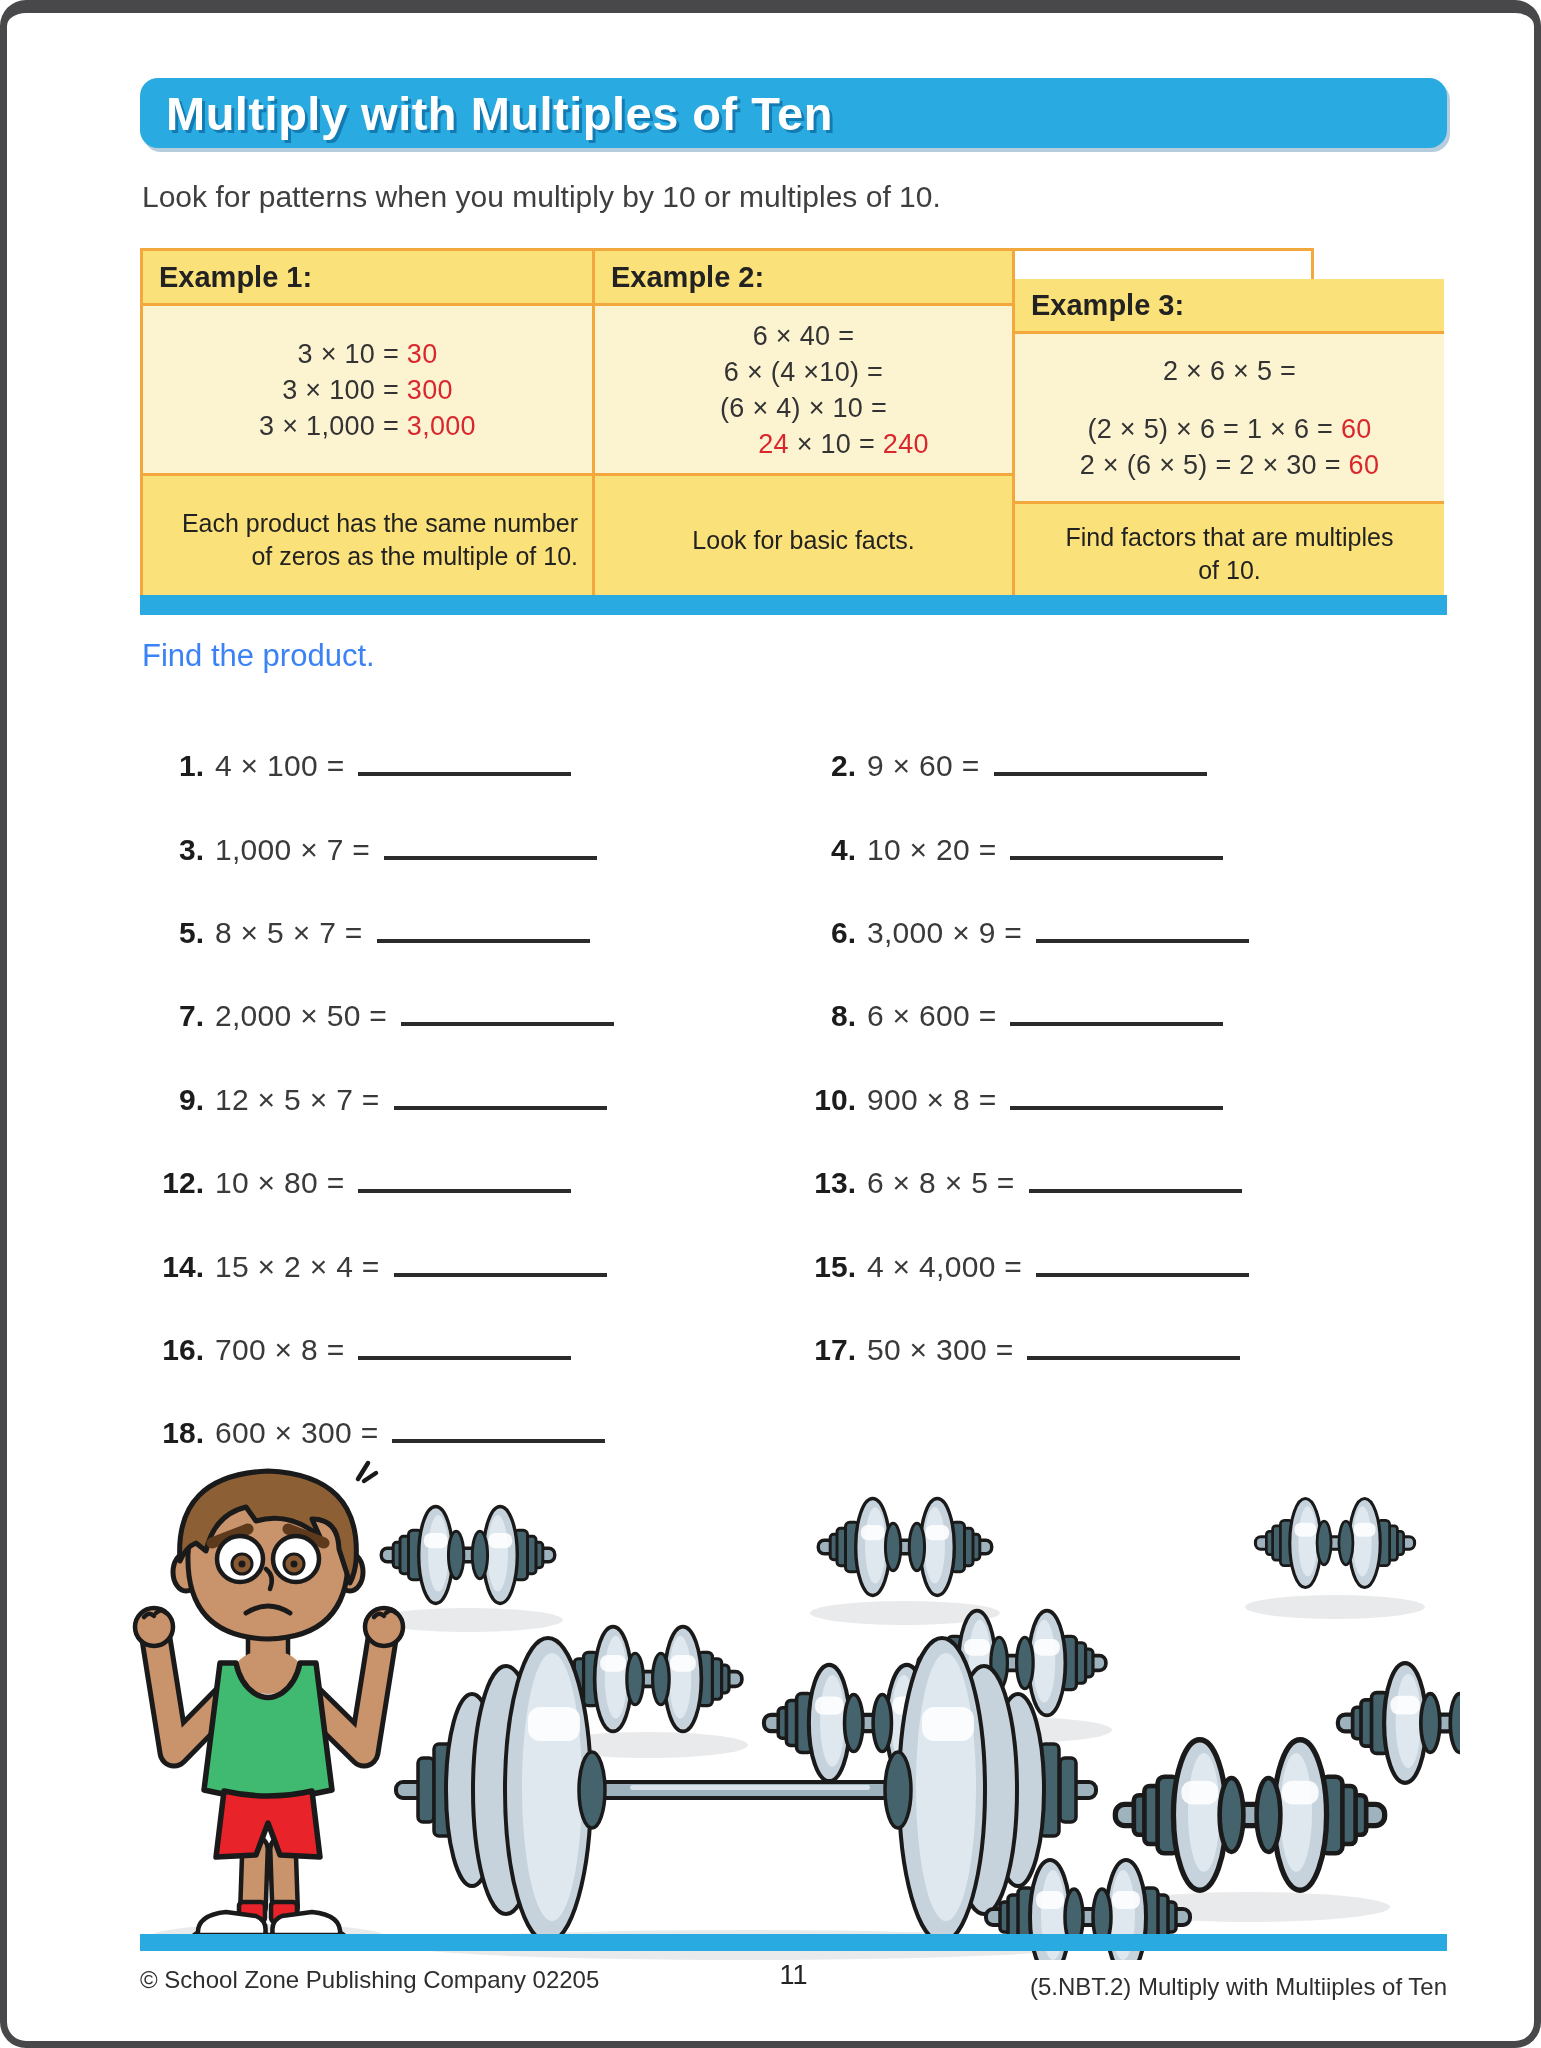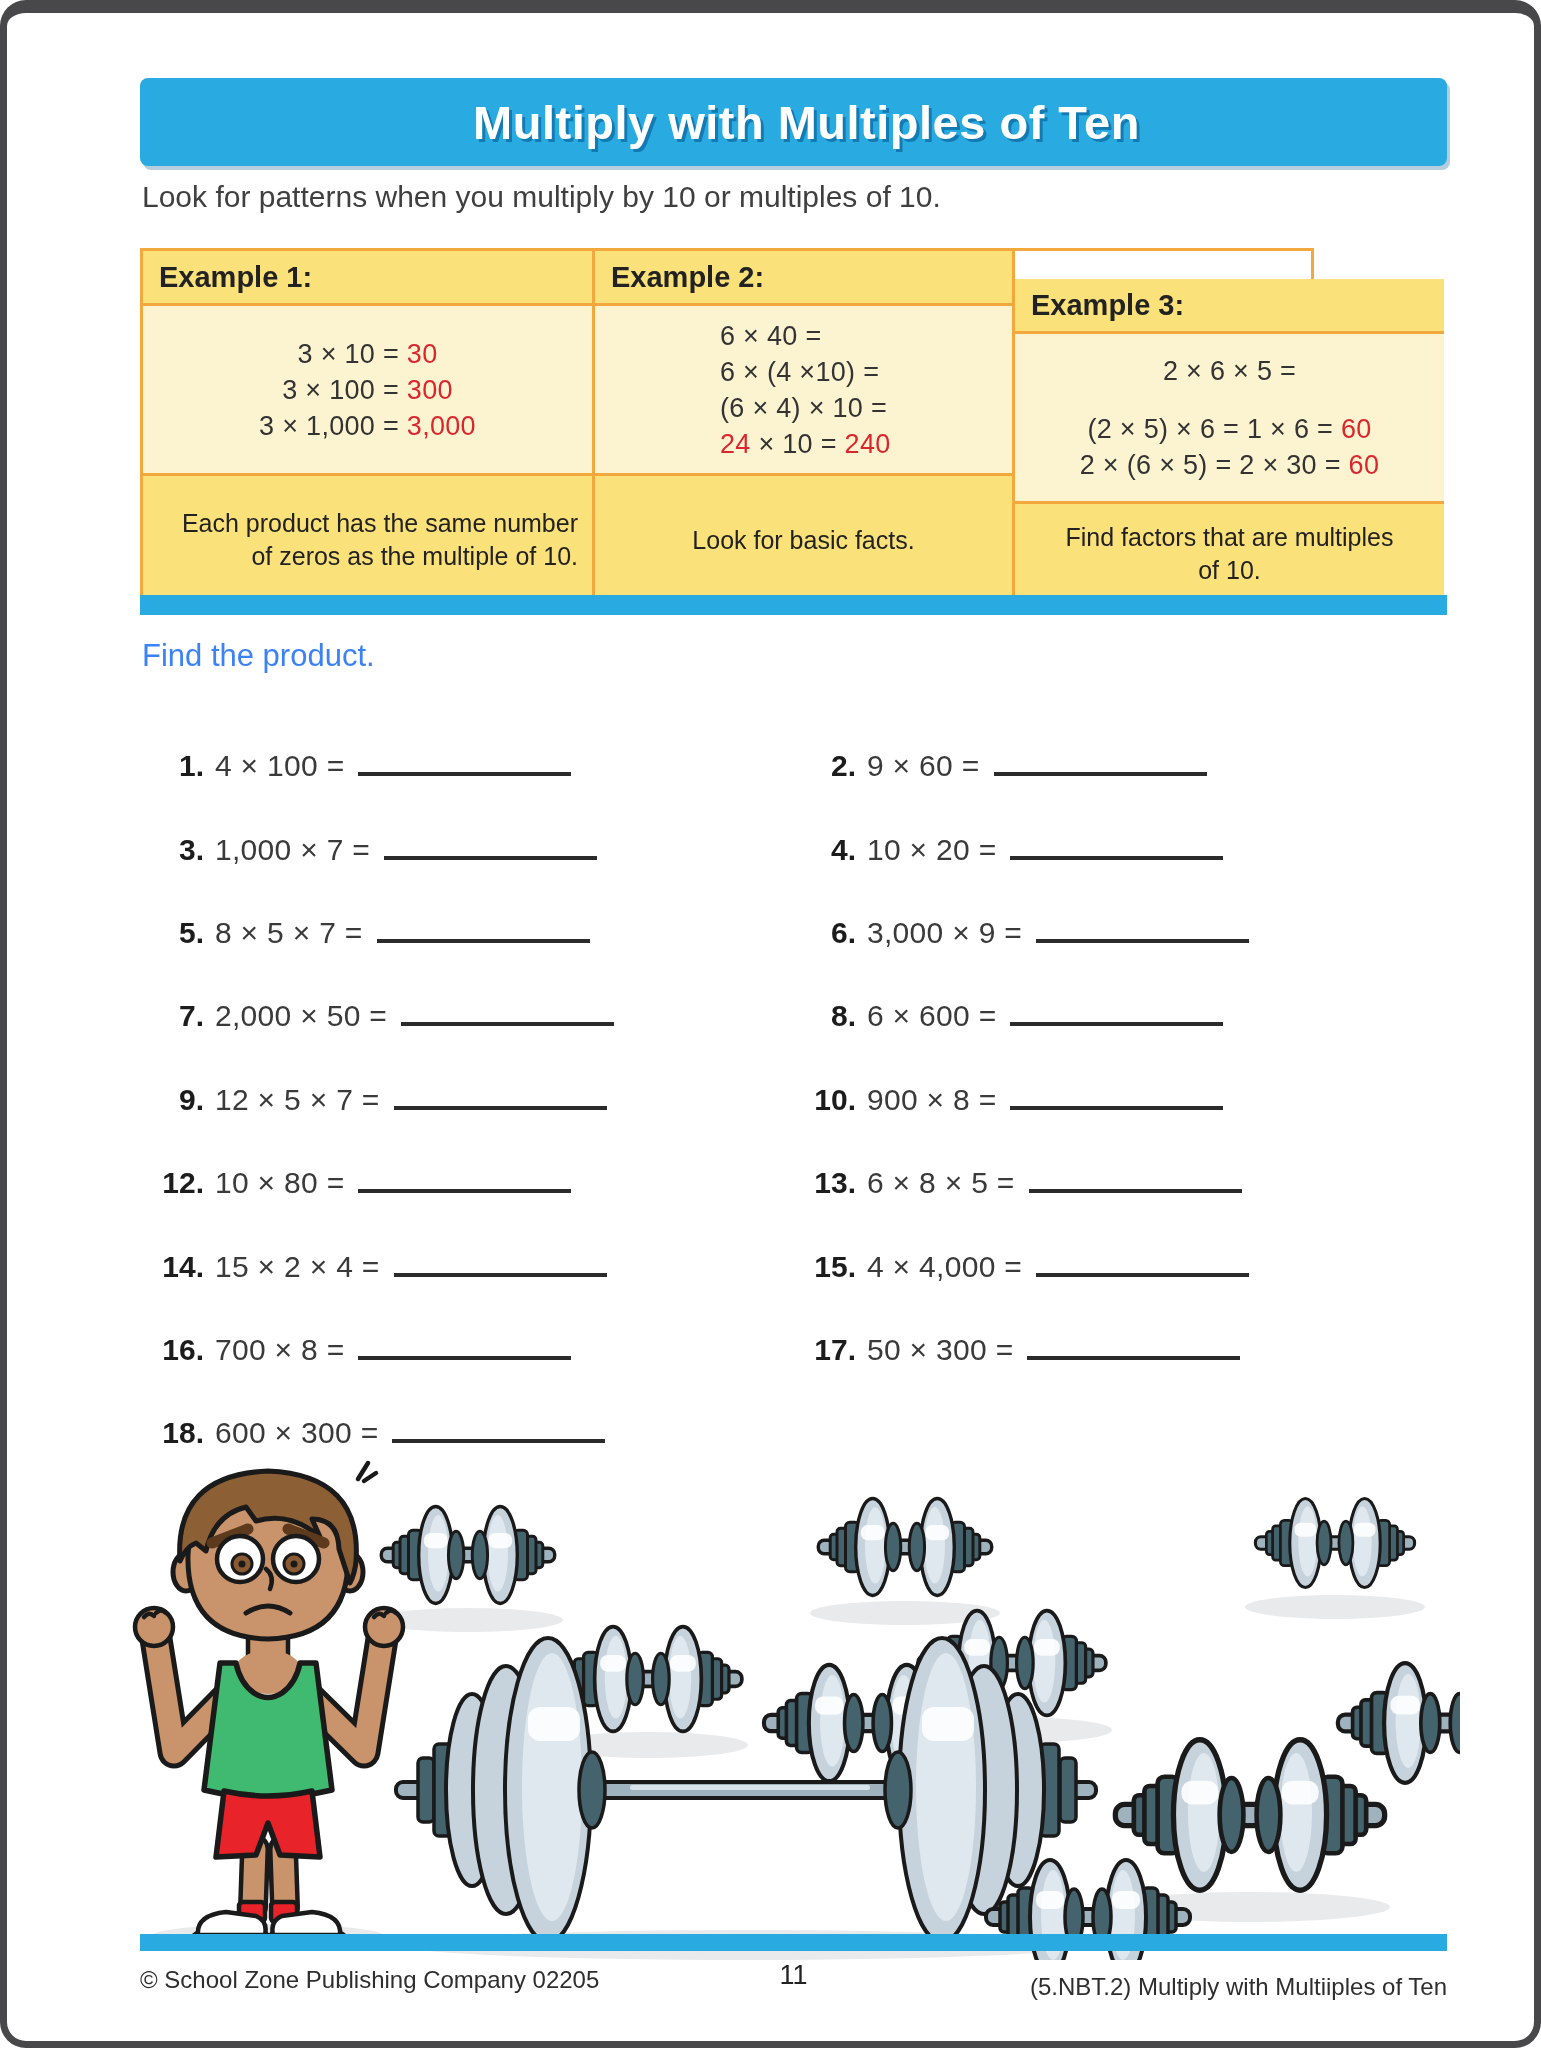--- a/index.html
+++ b/index.html
@@ -3,43 +3,43 @@
 <meta charset="utf-8">
 <style>
   html,body{margin:0;padding:0;}
   body{
     width:1541px;height:2048px;position:relative;background:#ffffff;
     font-family:"Liberation Sans",sans-serif;overflow:hidden;
   }
   .frame{position:absolute;inset:0;border:7px solid #48484a;border-top-width:13px;
     border-radius:26px;box-sizing:border-box;pointer-events:none;z-index:60;}
   
-  .banner{position:absolute;left:140px;top:78px;width:1307px;height:88px;
-    background:var(--banner_blue);border-radius:8px;
+  .banner{position:absolute;left:140px;top:78px;width:1307px;height:70px;
+    background:var(--banner_blue);border-radius:18px;
     box-shadow:3px 4px 0 rgba(10,90,140,.30);
-    display:flex;align-items:center;padding-left:26px;box-sizing:border-box;justify-content:center;}
+    display:flex;align-items:center;padding-left:26px;box-sizing:border-box;}
   .banner h1{margin:0;font-size:47px;font-weight:bold;color:#ffffff;
     letter-spacing:.5px;text-shadow:3px 3px 0 #137AB2;}
   .intro{position:absolute;left:142px;top:180px;font-size:30px;color:#3f3f3f;}
   
   .extable{position:absolute;left:140px;top:248px;width:1174px;
     display:grid;grid-template-columns:452px 420px 429px;
     border:3px solid var(--table_border_orange);box-sizing:border-box;}
   .example-column{display:flex;flex-direction:column;border-right:3px solid var(--table_border_orange);}
   .example-column:last-child{border-right:none;margin-top:28px;}
   .ex-header{height:52px;background:var(--header_yellow);
     border-bottom:3px solid var(--table_border_orange);
     font-weight:bold;font-size:29px;color:#222;
     display:flex;align-items:center;padding-left:16px;}
   .ex-content{height:167px;background:var(--cell_cream);
     border-bottom:3px solid var(--table_border_orange);
     display:flex;align-items:center;justify-content:center;}
   .eq-block{display:flex;flex-direction:column;align-items:center;}
   .eq-line{font-size:27px;color:#333;line-height:36px;min-height:30px;letter-spacing:.3px;white-space:pre;}
-  .ex-2 .eq-block{align-items:flex-start;}
+  .ex-2 .eq-block{align-items:center;}
   .ex-2 .eq-line:last-child{margin-right:-80px;}
   .ex-3 .eq-line:nth-child(2){min-height:22px;}
   .red{color:var(--answer_red);}
   .ex-note{flex:1;min-height:100px;background:var(--header_yellow);
     font-size:25px;color:#222;display:flex;align-items:center;line-height:33px;}
   .ex-1 .ex-note{padding:0 14px;text-align:right;}
   .ex-2 .ex-note,.ex-3 .ex-note{justify-content:center;text-align:center;padding:0 42px;}
   
   .bluebar{position:absolute;left:140px;width:1307px;background:var(--banner_blue);}
   .bar-top{top:595px;height:20px;}

